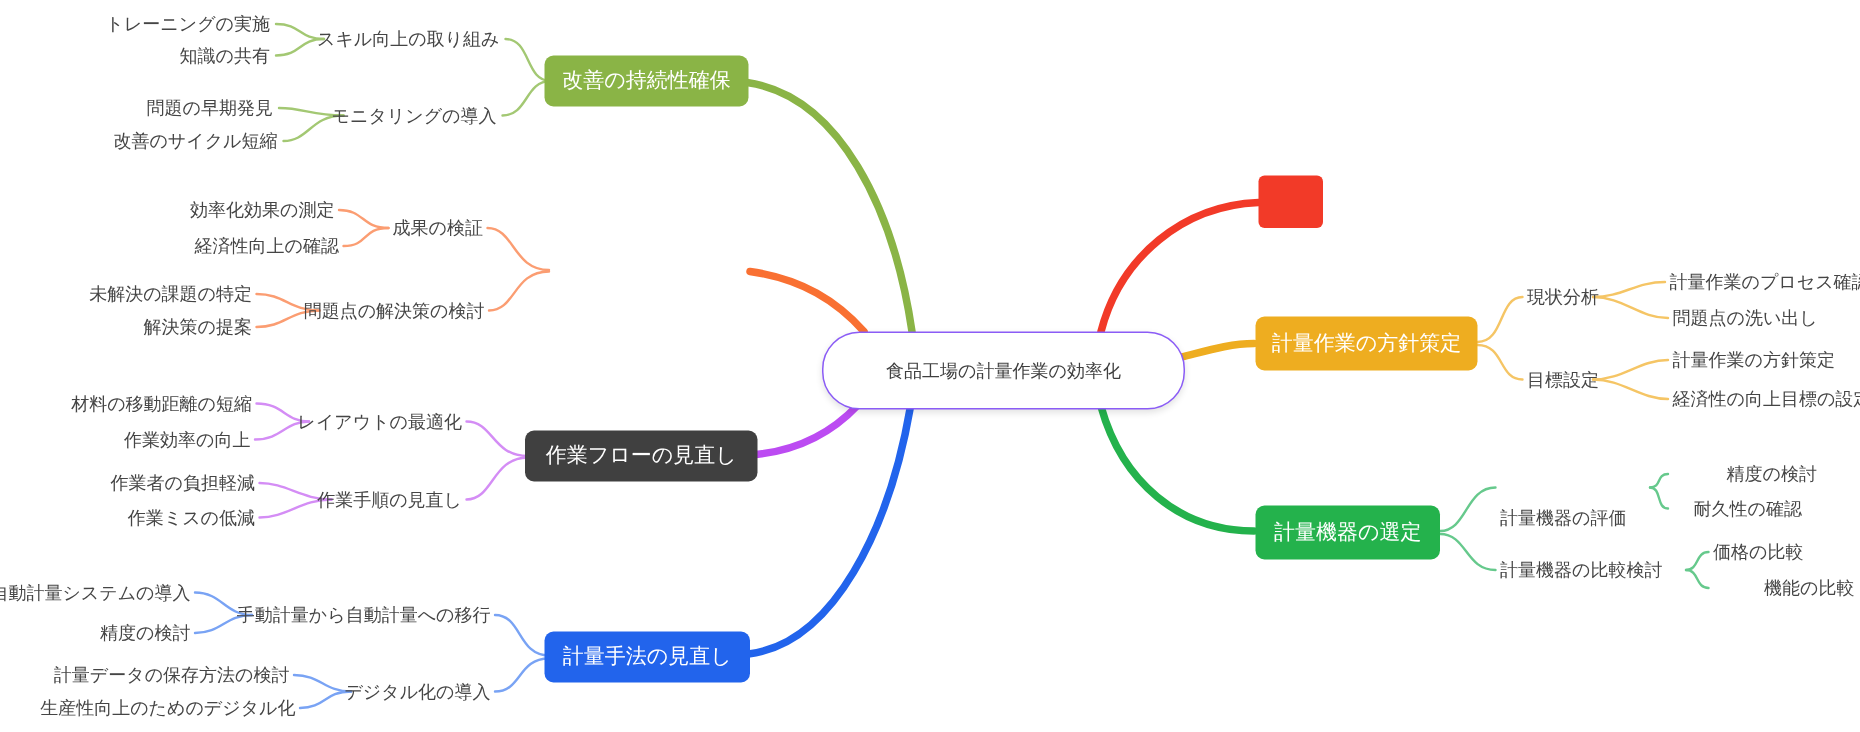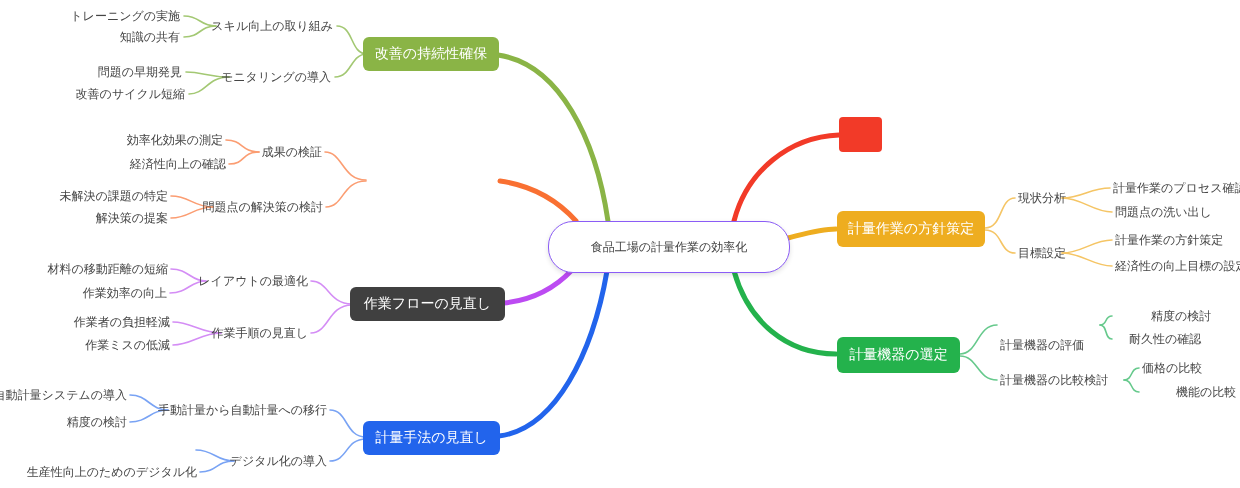--- a/index.html
+++ b/index.html
@@ -121,20 +121,21 @@
   <div class="lbl" style="right:1073px;top:285px;">作業効率の向上</div>
   <div class="lbl" style="right:932px;top:325px;">作業手順の見直し</div>
   <div class="lbl" style="right:1070px;top:314px;">作業者の負担軽減</div>
   <div class="lbl" style="right:1070px;top:337px;">作業ミスの低減</div>
 
   <div class="topic t-d" style="left:363px;top:421px;width:137px;height:34px;">計量手法の見直し</div>
   <div class="lbl" style="right:913px;top:402px;">手動計量から自動計量への移行</div>
   <div class="lbl" style="right:1113px;top:387px;">自動計量システムの導入</div>
   <div class="lbl" style="right:1113px;top:414px;">精度の検討</div>
   <div class="lbl" style="right:913px;top:453px;">デジタル化の導入</div>
+  <div class="lbl" style="right:1047px;top:442px;">計量データの保存方法の検討</div>
   <div class="lbl" style="right:1043px;top:464px;">生産性向上のためのデジタル化</div>
 
   <div class="topic t-r" style="left:839px;top:117px;width:43px;height:35px;"></div>
 
   <div class="topic t-y" style="left:837px;top:211px;width:148px;height:36px;">計量作業の方針策定</div>
   <div class="lbl" style="left:1018px;top:190px;">現状分析</div>
   <div class="lbl" style="left:1113px;top:180px;">計量作業のプロセス確認</div>
   <div class="lbl" style="left:1115px;top:204px;">問題点の洗い出し</div>
   <div class="lbl" style="left:1018px;top:245px;">目標設定</div>
   <div class="lbl" style="left:1115px;top:232px;">計量作業の方針策定</div>

